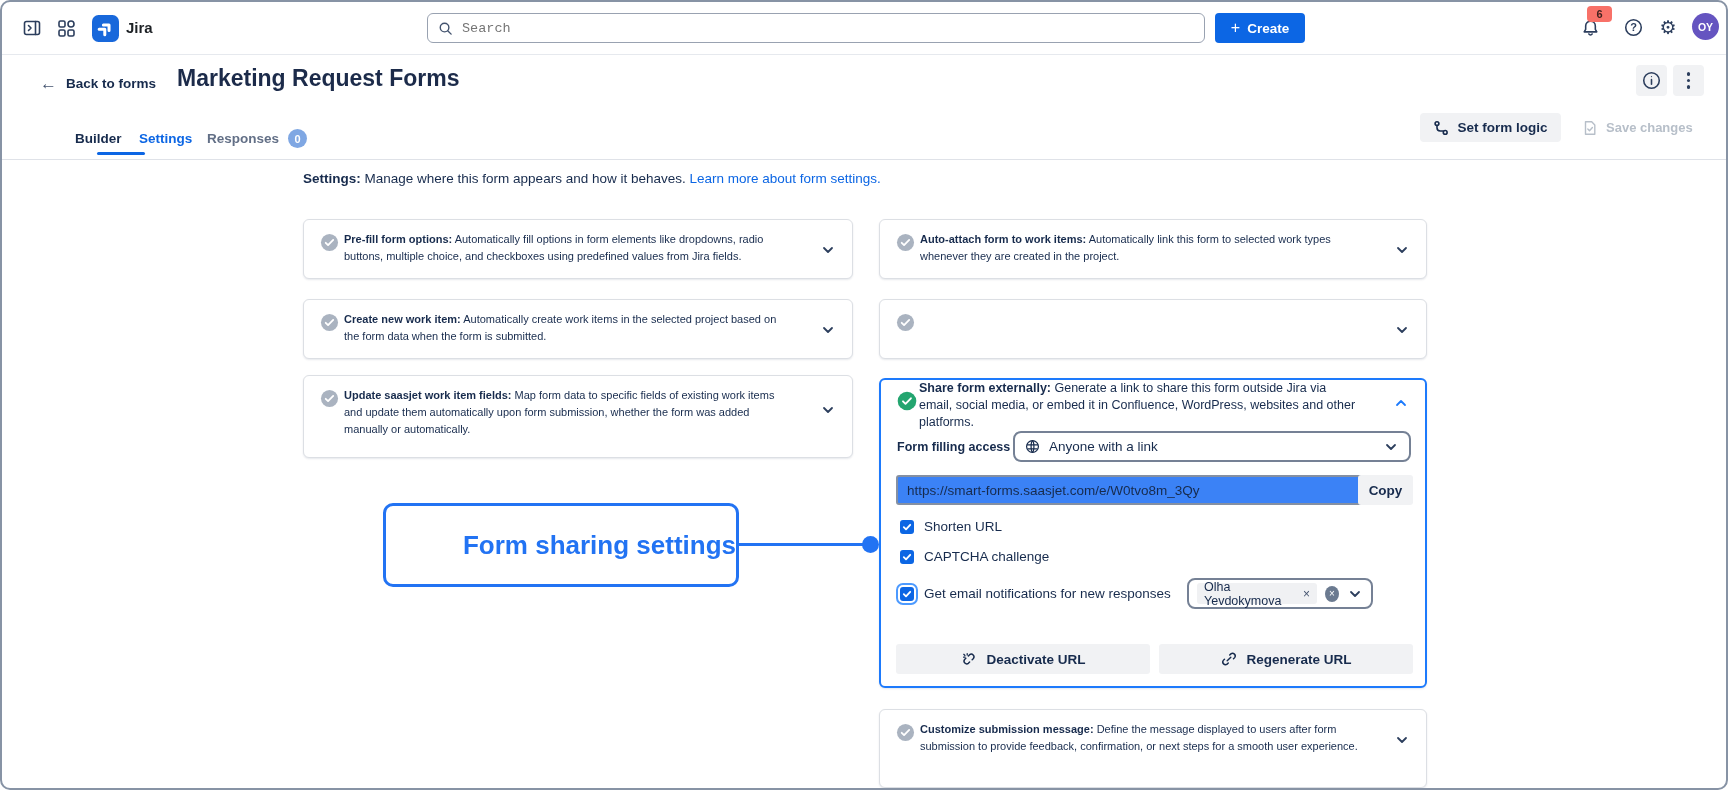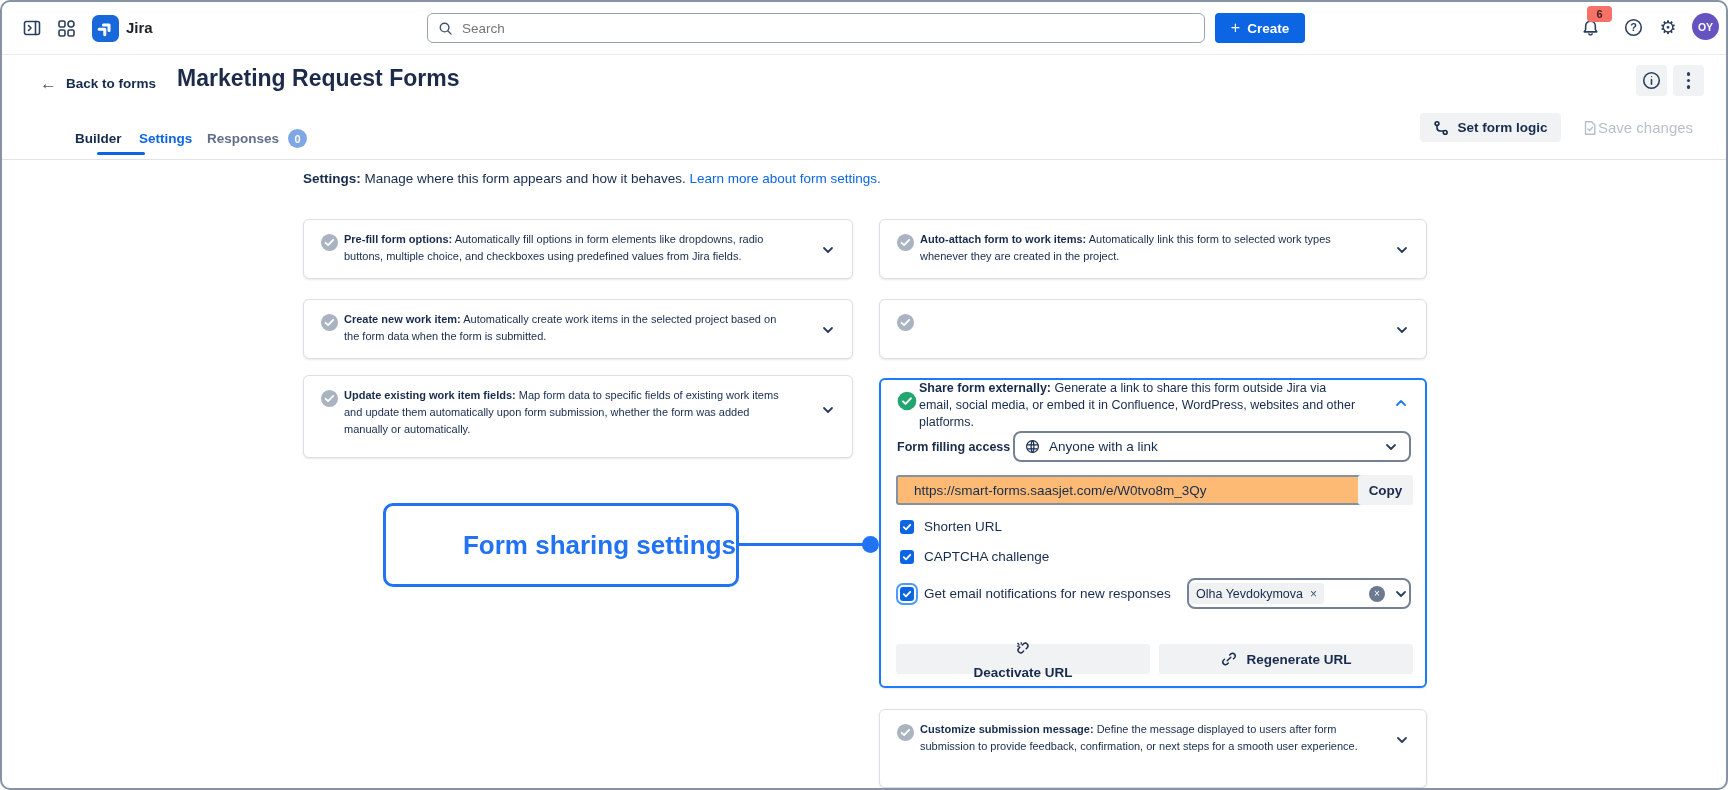--- a/index.html
+++ b/index.html
@@ -6,21 +6,21 @@
   .frame{position:relative;width:1728px;height:790px;box-sizing:border-box;border:2px solid #8793a5;border-radius:10px;background:#fff;overflow:hidden;}
   .abs{position:absolute;}
   .row{display:flex;align-items:center;}
   svg{display:block;}
 
   
   .topbar-border{left:0;top:52px;width:1728px;height:1px;background:#e6e9ee;}
   .iconbtn{display:flex;align-items:center;justify-content:center;cursor:pointer;}
   .appname{font-size:15px;font-weight:700;color:#1d2125;}
   .search{left:425px;top:11px;width:778px;height:30px;border:1.5px solid #99a2b1;border-radius:6px;box-sizing:border-box;display:flex;align-items:center;padding:0 10px;gap:7px;background:#fff;}
-  .search input{border:none;outline:none;font-size:13.5px;width:100%;font-family:Liberation Sans, sans-serif;color:#44546f;background:transparent;}
+  .search input{border:none;outline:none;font-size:13.5px;width:100%;font-family:Liberation Mono, monospace;color:#44546f;background:transparent;}
   .createbtn{left:1213px;top:11px;width:90px;height:30px;background:#0c66e4;color:#fff;border-radius:4px;font-size:13.5px;font-weight:600;display:flex;align-items:center;justify-content:center;gap:7px;cursor:pointer;}
   .plus{font-size:16px;font-weight:400;line-height:1;}
   .badge6{left:1585px;top:4px;width:25px;height:16px;background:#f87168;border-radius:4px;color:#42221f;font-size:11px;font-weight:700;display:flex;align-items:center;justify-content:center;}
   .avatar{left:1690px;top:11px;width:27px;height:27px;border-radius:50%;background:#6554c0;color:#fff;font-size:10.5px;font-weight:700;display:flex;align-items:center;justify-content:center;cursor:pointer;}
   .gear{font-family:"DejaVu Sans",sans-serif;font-size:19px;color:#2c3e5d;line-height:1;}
   .kebab{display:flex;flex-direction:column;gap:3px;align-items:center;}
   .kebab i{width:3.5px;height:3.5px;border-radius:50%;background:#2c3e5d;}
 
   
   .back{left:38px;top:66px;height:30px;display:flex;align-items:center;gap:9px;cursor:pointer;}
@@ -28,48 +28,48 @@
   .backlabel{font-size:13.5px;font-weight:700;color:#172b4d;}
   .pagetitle{left:175px;top:63px;font-size:23px;font-weight:700;color:#1c2b4a;}
   .sqbtn{width:31px;height:31px;background:#f1f2f4;border-radius:4px;display:flex;align-items:center;justify-content:center;cursor:pointer;}
 
   
   .tab{font-size:13.5px;font-weight:600;cursor:pointer;margin-left:40px;}
   .tab-underline{left:95px;top:150px;width:48px;height:3px;background:#0c66e4;border-radius:2px;}
   .respbadge{width:19px;height:19px;border-radius:50%;background:#7fa7e3;color:#fff;font-size:11px;font-weight:700;display:flex;align-items:center;justify-content:center;}
   .hdr-divider{left:0;top:157px;width:1728px;height:1px;background:#dfe2e8;}
   .graybtn{background:#f1f2f4;border-radius:4px;display:flex;align-items:center;justify-content:center;gap:8px;font-size:13.5px;font-weight:700;color:#172b4d;cursor:pointer;}
-  .savebtn{display:flex;align-items:center;font-size:15px;font-weight:400;color:#b7bfc9;cursor:default;}
+  .savebtn{display:flex;align-items:center;gap:8px;font-size:13px;font-weight:700;color:#b7bfc9;cursor:default;}
 
   
   .intro{left:301px;top:169px;font-size:13.5px;color:#172b4d;}
   .intro .lead{font-weight:700;}
   .intro a{color:#0c66e4;text-decoration:none;cursor:pointer;}
 
   
   .card{background:#fff;border:1px solid #dcdfe4;border-radius:6px;box-sizing:border-box;box-shadow:0 1px 2px rgba(9,30,66,.10);}
   .ccheck{position:absolute;left:16px;top:13px;}
   .ctext{position:absolute;left:40px;top:11px;width:450px;font-size:11px;line-height:17px;color:#172b4d;}
   .ctext .lead{font-weight:700;}
   .chev{position:absolute;right:16px;cursor:pointer;}
 
   
   .sharecard{left:877px;top:376px;width:548px;height:310px;background:#fff;border:2px solid #1d7afc;border-radius:6px;box-sizing:border-box;box-shadow:0 1px 2px rgba(9,30,66,.10);}
   .sharetext{position:absolute;left:38px;top:0;width:440px;font-size:12.5px;line-height:17px;}
   .sharetext .lead{font-weight:700;}
   .flabel{position:absolute;left:16px;top:60px;font-size:12.5px;font-weight:700;}
   .select{position:absolute;box-sizing:border-box;border:2px solid #758195;border-radius:8px;background:#fff;display:flex;align-items:center;cursor:pointer;}
   .accesssel{left:132px;top:51px;width:398px;height:31px;padding:0 10px;gap:9px;font-size:13.5px;}
-  .urlinput{position:absolute;left:15px;top:95px;width:498px;height:30px;box-sizing:border-box;border:2px solid #8590a2;border-radius:3px;font-size:13.5px;color:#172b4d;padding:0 16px;font-family:"Liberation Sans",sans-serif;outline:none;background:#fdba74;}
+  .urlinput{position:absolute;left:15px;top:95px;width:498px;height:30px;box-sizing:border-box;border:2px solid #8590a2;border-radius:3px;font-size:13.5px;color:#172b4d;padding:0 9px;font-family:"Liberation Sans",sans-serif;outline:none;background:#3b82f6;}
   .copybtn{position:absolute;left:477px;top:95px;width:55px;height:30px;border-radius:3px;}
   .cbrow{position:absolute;left:19px;display:flex;align-items:center;gap:10px;}
   .cb{width:14px;height:14px;background:#0c66e4;border-radius:3px;display:flex;align-items:center;justify-content:center;flex:0 0 auto;cursor:pointer;}
   .cb.focused{outline:2px solid #4c9aff;outline-offset:2px;}
   .cblabel{font-size:13.5px;color:#172b4d;}
-  .emailsel{left:306px;top:198px;width:224px;height:31px;padding:0 0;gap:8px;text-align:center;}
+  .emailsel{left:306px;top:198px;width:186px;height:31px;padding:0 8px;gap:8px;}
   .tag{display:flex;align-items:center;gap:7px;background:#f0f1f3;border-radius:3px;height:21px;padding:0 7px;font-size:12.5px;color:#172b4d;}
   .tagx{font-size:12px;color:#44546f;cursor:pointer;}
   .clearbtn{width:16px;height:16px;border-radius:50%;background:#6b7a90;color:#fff;font-size:10px;display:flex;align-items:center;justify-content:center;margin-left:auto;cursor:pointer;}
   .note{position:absolute;left:16px;top:240px;font-size:13px;color:#172b4d;}
   .urlbtn{position:absolute;top:264px;height:30px;border-radius:3px;}
 
   
   .callout-box{left:381px;top:501px;width:356px;height:84px;border:3px solid #2273f3;border-radius:10px;display:flex;align-items:center;justify-content:flex-end;box-sizing:border-box;background:#fff;}
   .callout-label{font-size:26px;font-weight:600;color:#2273f3;}
   .callout-line{left:735px;top:541px;width:130px;height:3px;background:#2273f3;}
@@ -236,21 +236,21 @@
   </div>
 
   <div class="abs card" style="left:301px;top:373px;width:550px;height:83px;">
     <span class="ccheck">
       <svg width="19" height="19" viewBox="0 0 20 20">
           <circle cx="10" cy="10" r="9" fill="#aab3c0"></circle>
           <path d="M6 10.3l2.5 2.5 5.4-5.5" stroke="#fff" stroke-width="1.9" fill="none" stroke-linecap="round" stroke-linejoin="round"></path>
         </svg>
     </span>
     <div class="ctext">
-      <span class="lead">Update existing work item fields:</span>
+      <span class="lead">Update saasjet work item fields:</span>
       <span>Map form data to specific fields of existing work items and update them automatically upon form submission, whether the form was added manually or automatically.</span>
     </div>
     <span class="chev" style="top:26px;">
       <svg width="16" height="16" viewBox="0 0 16 16">
           <path d="M4 6l4 4 4-4" stroke="#2c3e5d" stroke-width="1.8" fill="none" stroke-linecap="round" stroke-linejoin="round"></path>
         </svg>
     </span>
   </div>
 
   <div class="abs card" style="left:877px;top:217px;width:548px;height:60px;padding-left:21px;">
@@ -354,21 +354,21 @@
       </span>
       <span class="clearbtn">×</span>
       <span>
         <svg width="16" height="16" viewBox="0 0 16 16">
             <path d="M4 6l4 4 4-4" stroke="#2c3e5d" stroke-width="1.8" fill="none" stroke-linecap="round" stroke-linejoin="round"></path>
           </svg>
       </span>
     </div>
 
 
-    <div class="graybtn urlbtn" style="left:15px;width:254px;flex-direction:column;">
+    <div class="graybtn urlbtn" style="left:15px;width:254px;">
       <span>
         <svg width="18" height="18" viewBox="0 0 20 20" fill="none" stroke="#172b4d" stroke-width="1.6" stroke-linecap="round">
             <path d="M9.3 6.6l1.4-1.4a3 3 0 0 1 4.2 4.2l-1.4 1.4"></path>
             <path d="M10.7 13.4l-1.4 1.4a3 3 0 0 1-4.2-4.2l1.4-1.4"></path>
             <path d="M4.2 4.8l1.3 1.3M4 8h1.6M8 4v1.6" stroke-width="1.4"></path>
           </svg>
       </span>
       <span>Deactivate URL</span>
     </div>
     <div class="graybtn urlbtn" style="left:278px;width:254px;">

